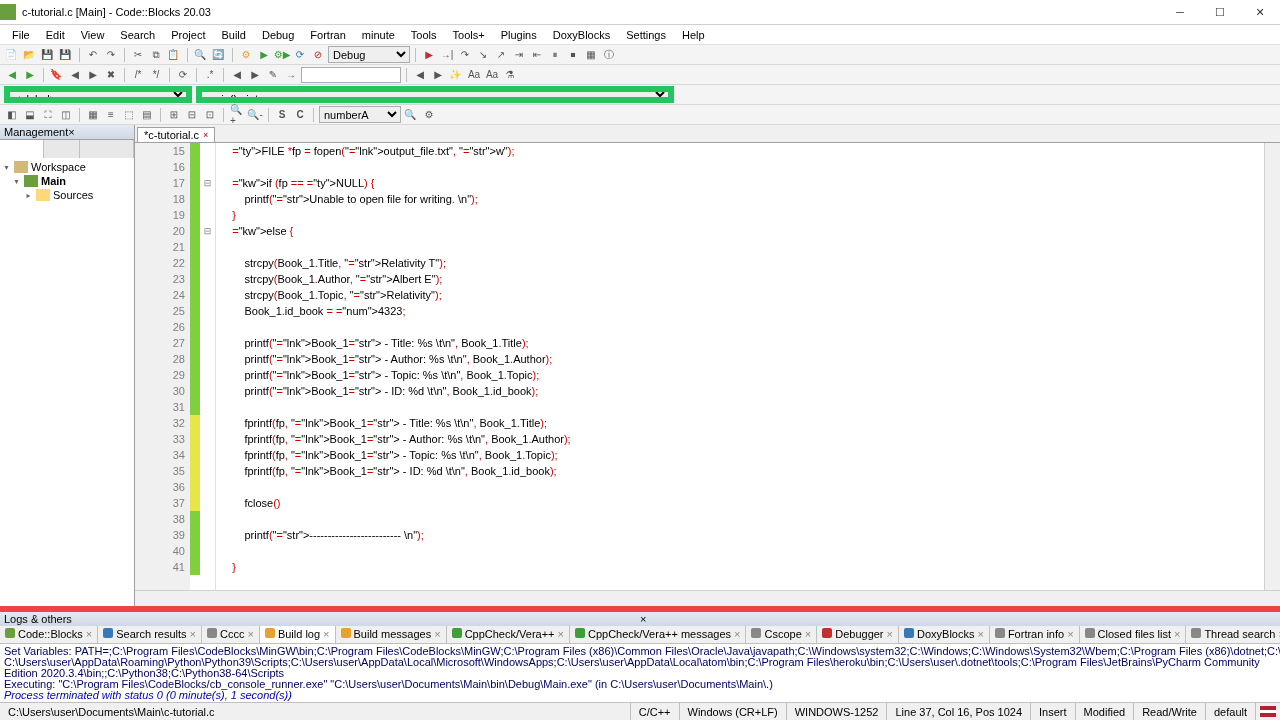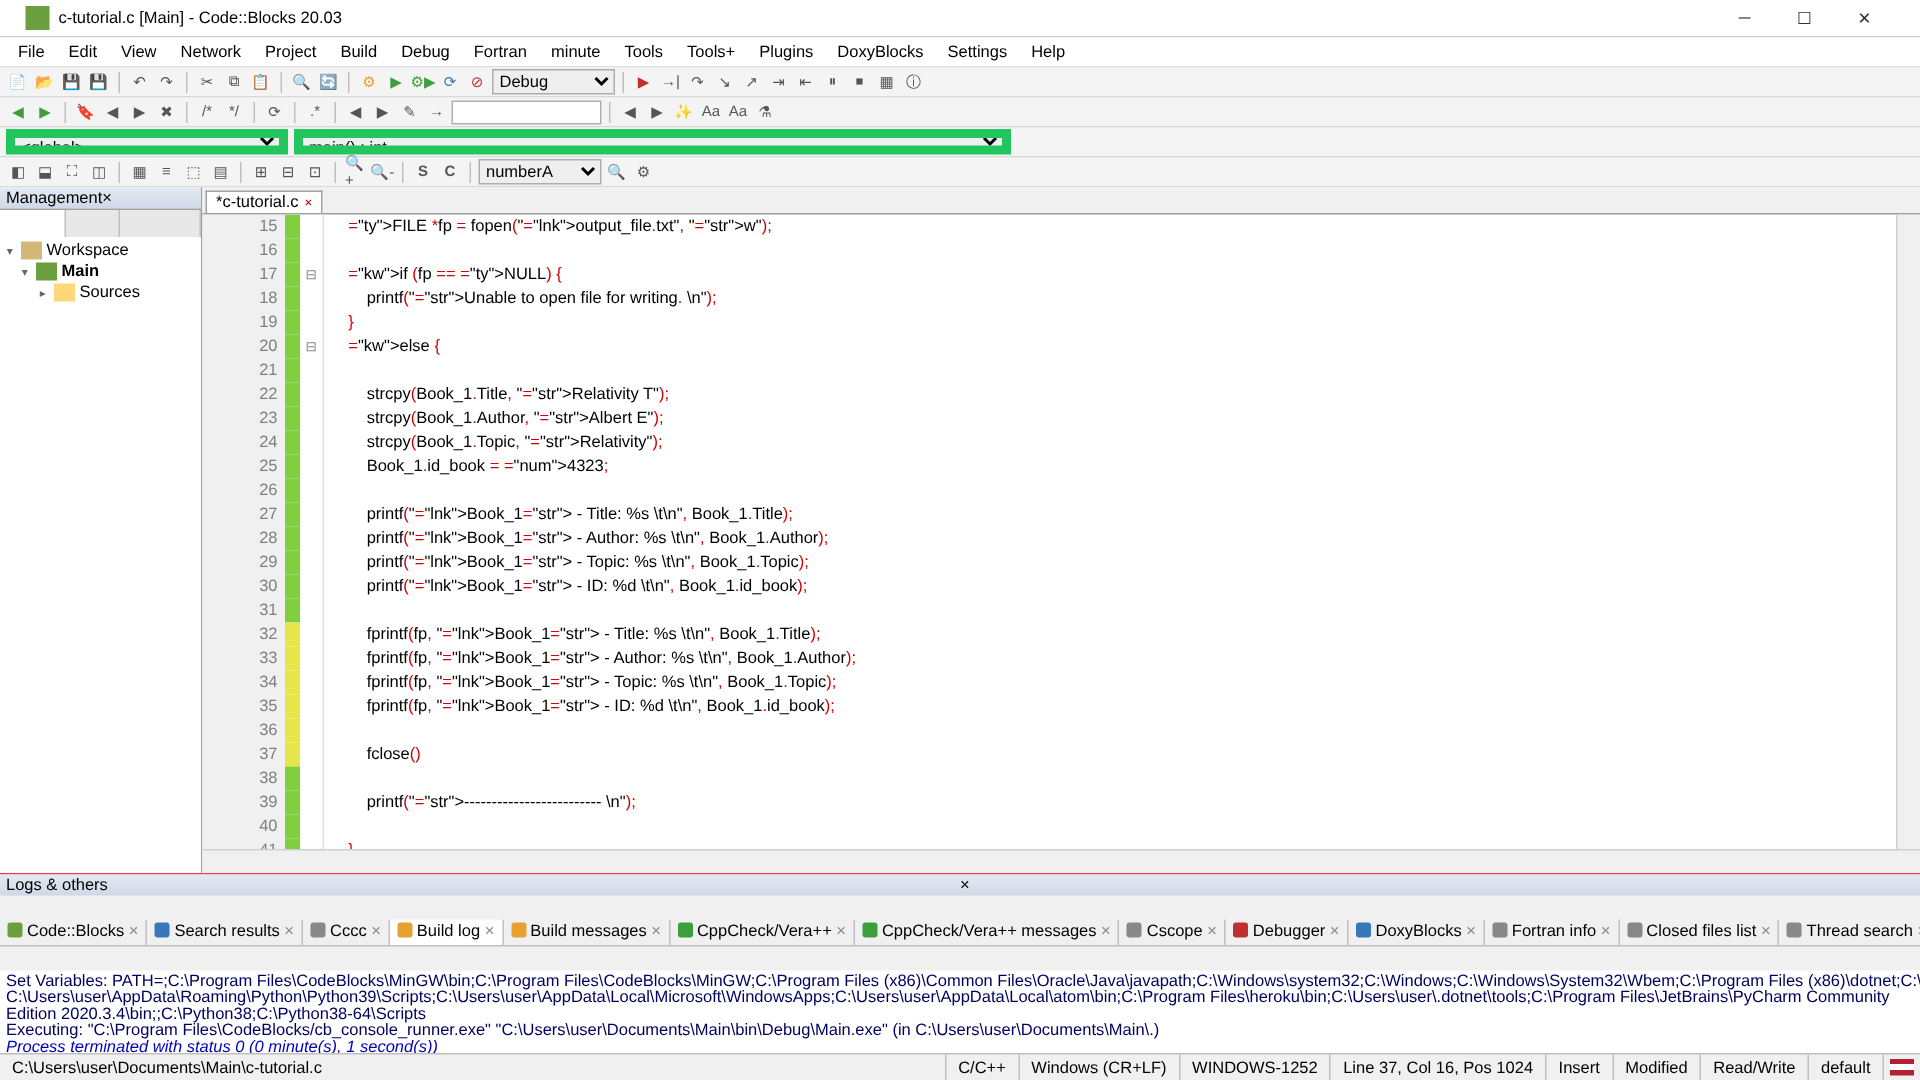--- a/index.html
+++ b/index.html
@@ -1,17 +1,17 @@
 <!DOCTYPE html>
 <html><head>
 <meta charset="utf-8">
 <style>
 * { margin:0; padding:0; box-sizing:border-box; font-family:"Segoe UI",Tahoma,sans-serif; font-size:11px; }
 body { background:#f0f0f0; width:1280px; height:720px; overflow:hidden; display:flex; flex-direction:column; }
-.titlebar { background:#fff; height:25px; display:flex; align-items:center; padding:0 17px; border-bottom:1px solid #d0d0d0; }
+.titlebar { background:#fff; height:25px; display:flex; align-items:center; padding:0 0; border-bottom:1px solid #d0d0d0; }
 .titlebar .ico { width:16px; height:16px; background:#6a9e3e; margin-right:6px; }
 .titlebar .title { flex:1; color:#000; }
 .titlebar .winbtn { width:40px; height:22px; display:flex; align-items:center; justify-content:center; color:#333; }
 .menubar { background:#fff; height:20px; display:flex; align-items:center; padding:0 4px; gap:0; border-bottom:1px solid #e0e0e0; }
 .menubar .mi { padding:20px 8px; color:#000; }
 .toolbar { background:#f4f4f4; height:20px; display:flex; align-items:center; padding:0 4px; gap:2px; border-bottom:1px solid #d8d8d8; }
 .toolbar .tb { width:16px; height:16px; display:flex; align-items:center; justify-content:center; font-size:10px; color:#555; border:1px solid transparent; }
 .toolbar .sep { width:1px; height:14px; background:#c0c0c0; margin:0 3px; }
 .toolbar select { height:17px; font-size:11px; border:1px solid #abadb3; }
 .scopebar { background:#f4f4f4; height:20px; display:flex; align-items:center; padding:0 4px; gap:4px; border-bottom:1px solid #d8d8d8; }
@@ -43,21 +43,21 @@
 .marks div { height:16px; }
 .marks .g { background:#7fcf3f; }
 .marks .y { background:#e6e64a; }
 .fold { width:16px; background:#fff; border-right:1px solid #e0e0e0; }
 .fold div { height:16px; text-align:center; font-size:9px; color:#888; }
 .src { flex:1; padding-left:4px; white-space:pre; color:#000; }
 .src div { height:16px; }
 .op { color:#d00000; }
 .scrollbar { width:16px; background:#f0f0f0; border-left:1px solid #d0d0d0; }
 .hsb { height:16px; background:#f0f0f0; border-top:1px solid #d0d0d0; }
-.logs { height:120px; display:flex; flex-direction:column; border-top:1px solid #ef4444;gap:16px; }
+.logs { height:96px; display:flex; flex-direction:column; border-top:6px solid #ef4444; }
 .logs-title { background:linear-gradient(#e4eaf2,#cfd8e6); height:14px; display:flex; align-items:center; padding:0 4px; font-size:10px; }
 .logs-title span { flex:1; }
 .logs-tabs { display:flex; height:18px; background:#f0f0f0; border-bottom:1px solid #c0c0c0; overflow:hidden; }
 .logs-tabs .lt { padding:2px 5px; font-size:10px; border-right:1px solid #c0c0c0; display:flex; gap:3px; white-space:nowrap; }
 .logs-tabs .lt.active { background:#fff; }
 .logs-tabs .lt .li { width:10px; height:10px; border-radius:2px; }
 .logs-body { flex:1; background:#fff; padding:2px 4px; font-family:Consolas,monospace; font-size:9px; overflow:hidden; }
 .logs-body div { white-space:nowrap; color:#000060; line-height:11px; }
 .logs-body .term { color:#0000c0; font-style:italic; }
 .status { height:18px; background:#f0f0f0; border-top:1px solid #c0c0c0; display:flex; align-items:center; font-size:10px; }
@@ -73,21 +73,21 @@
   <div class="title">c-tutorial.c [Main] - Code::Blocks 20.03</div>
   <div class="winbtn">─</div>
   <div class="winbtn">☐</div>
   <div class="winbtn close">✕</div>
 </div>
 
 <div class="menubar" id="menubar">
     <div class="mi">File</div>
     <div class="mi">Edit</div>
     <div class="mi">View</div>
-    <div class="mi">Network</div>
+    <div class="mi">Search</div>
     <div class="mi">Project</div>
     <div class="mi">Build</div>
     <div class="mi">Debug</div>
     <div class="mi">Fortran</div>
     <div class="mi">minute</div>
     <div class="mi">Tools</div>
     <div class="mi">Tools+</div>
     <div class="mi">Plugins</div>
     <div class="mi">DoxyBlocks</div>
     <div class="mi">Settings</div>

